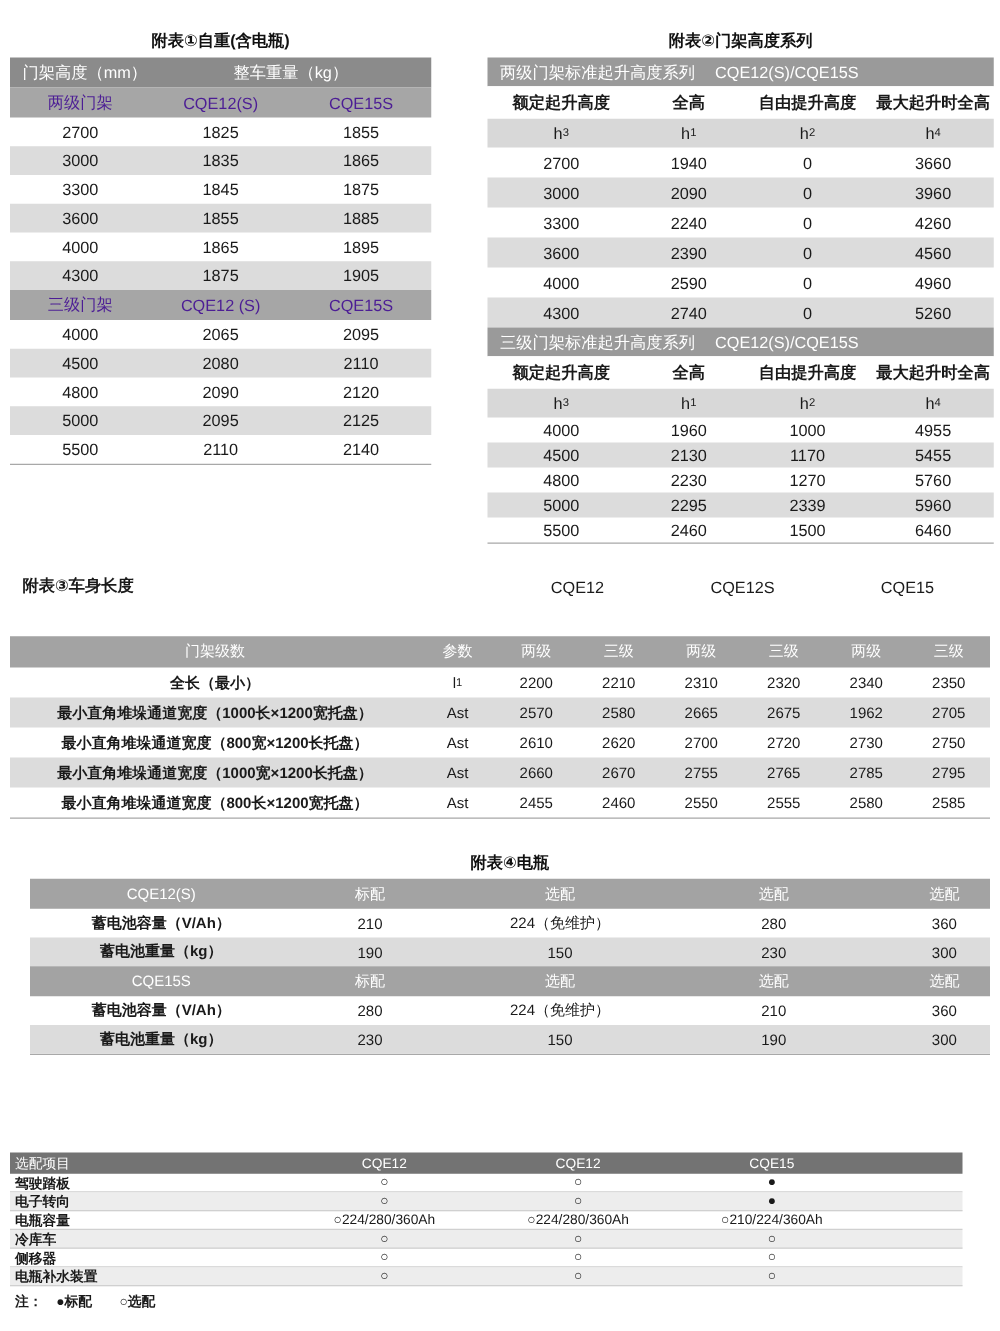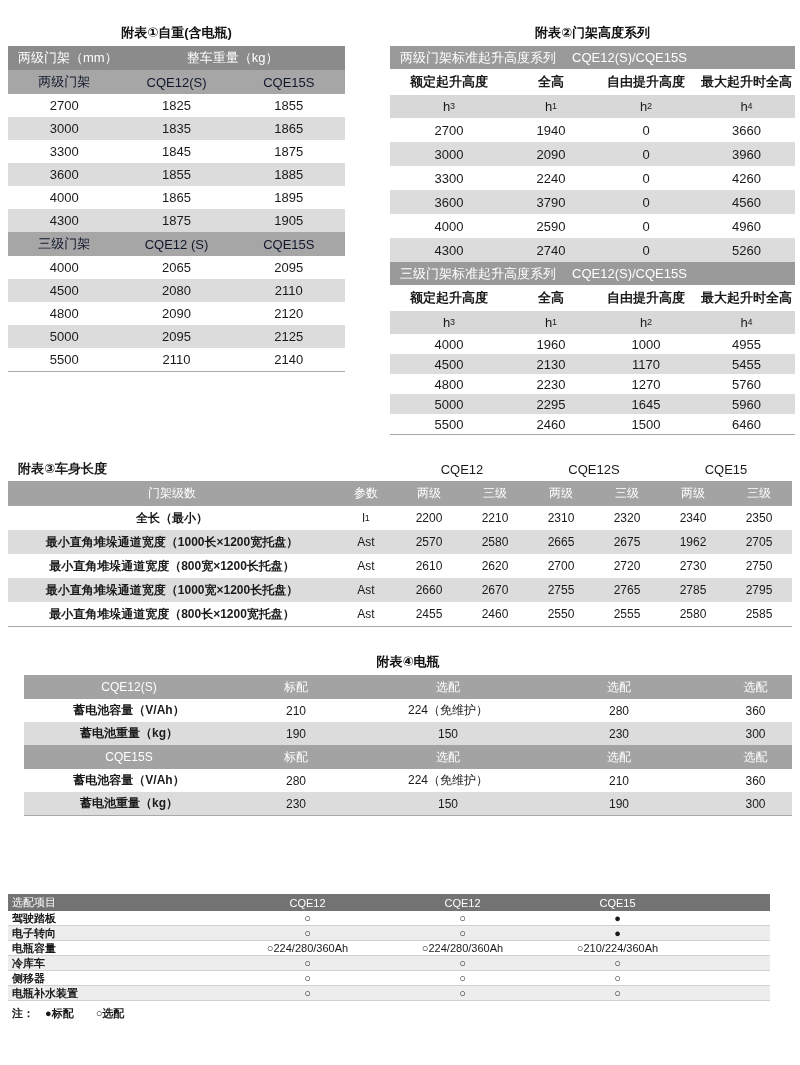--- a/index.html
+++ b/index.html
@@ -14,42 +14,42 @@
   .t2-wrap{width:405px;}
 
   
   .c{display:flex;align-items:center;justify-content:center;text-align:center;overflow:hidden;white-space:nowrap;}
   .c.left{justify-content:flex-start;padding-left:10px;}
 
   
   .t1-row{display:grid;grid-template-columns:1fr 1fr 1fr;height:23px;font-size:13px;}
   .t1-hdr1{background:#8b8b8b;color:#fff;height:24px;}
   .t1-hdr1 .span2{grid-column:2 / span 2;}
-  .t1-hdr2{background:#a6a6a6;color:#0f172a;height:24px;}
+  .t1-hdr2{background:#a6a6a6;color:#4c1d95;height:24px;}
   .t1-row.alt{background:#dcdcdc;}
   #table1{border-bottom:1px solid #a8a8a8;}
 
   
   .t2-band{display:flex;align-items:center;height:23px;background:#9a9a9a;color:#fff;font-size:13px;padding-left:10px;box-sizing:border-box;}
   .t2-band .model{margin-left:16px;}
   .t2-row{display:grid;grid-template-columns:118px 86px 104px 97px;height:24px;font-size:13px;}
   .t2-colhdr{height:26px;font-weight:bold;background:#fff;}
   .t2-hrow{height:23px;background:#d8d8d8;}
   .t2-row.alt{background:#dcdcdc;}
   .t2-row.compact{height:20px;}
   #table2{border-bottom:1px solid #a8a8a8;}
   sub{font-size:9px;line-height:1;}
 
   
   .t3-wrap{margin:22px 8px 0 8px;}
   .t3-row{display:grid;grid-template-columns:328px 60px repeat(6,1fr);height:24px;font-size:12px;}
   .t3-models{height:24px;font-size:13px;}
   .t3-models .title-cell{grid-column:1 / span 2;justify-content:flex-start;font-weight:bold;font-size:13px;}
   .t3-models .model-cell{grid-column:span 2;}
-  .t3-hdr{background:#a3a3a3;color:#fff;height:25px;}
+  .t3-hdr{background:#a3a3a3;color:#fff;height:25px;margin-top:28px;}
   .t3-row.alt{background:#dcdcdc;}
   .t3-row .lbl{font-weight:bold;text-align:right;}
   #table3{border-bottom:1px solid #a8a8a8;}
 
   
   .t4-wrap{margin:26px 8px 0 24px;}
   .t4-row{display:grid;grid-template-columns:210px 124px 180px 162px 111px;height:23px;font-size:12px;}
   .t4-hdr{background:#a3a3a3;color:#fff;height:24px;}
   .t4-row.alt{background:#dcdcdc;}
   .t4-row .lbl{font-weight:bold;}
@@ -68,21 +68,21 @@
 </head>
 <body>
 
 <div class="page">
 
   <div class="top-area">
     <div class="t1-wrap">
       <div class="tbl-title">附表①自重(含电瓶)</div>
       <div id="table1">
           <div class="t1-row t1-hdr1">
-            <div class="c left">两级门架（mm）</div>
+            <div class="c left">门架高度（mm）</div>
             <div class="c span2">整车重量（kg）</div>
           </div>
           <div class="t1-row t1-hdr2">
             <div class="c ">两级门架</div>
             <div class="c ">CQE12(S)</div>
             <div class="c ">CQE15S</div>
           </div>
           <div class="t1-row">
             <div class="c ">2700</div>
             <div class="c ">1825</div>
@@ -189,21 +189,21 @@
             <div class="c ">3960</div>
           </div>
           <div class="t2-row">
             <div class="c ">3300</div>
             <div class="c ">2240</div>
             <div class="c ">0</div>
             <div class="c ">4260</div>
           </div>
           <div class="t2-row alt">
             <div class="c ">3600</div>
-            <div class="c ">3790</div>
+            <div class="c ">2390</div>
             <div class="c ">0</div>
             <div class="c ">4560</div>
           </div>
           <div class="t2-row">
             <div class="c ">4000</div>
             <div class="c ">2590</div>
             <div class="c ">0</div>
             <div class="c ">4960</div>
           </div>
           <div class="t2-row alt">
@@ -254,21 +254,21 @@
           </div>
           <div class="t2-row compact">
             <div class="c ">4800</div>
             <div class="c ">2230</div>
             <div class="c ">1270</div>
             <div class="c ">5760</div>
           </div>
           <div class="t2-row alt compact">
             <div class="c ">5000</div>
             <div class="c ">2295</div>
-            <div class="c ">1645</div>
+            <div class="c ">2339</div>
             <div class="c ">5960</div>
           </div>
           <div class="t2-row compact">
             <div class="c ">5500</div>
             <div class="c ">2460</div>
             <div class="c ">1500</div>
             <div class="c ">6460</div>
           </div>
         </div>
     </div>

